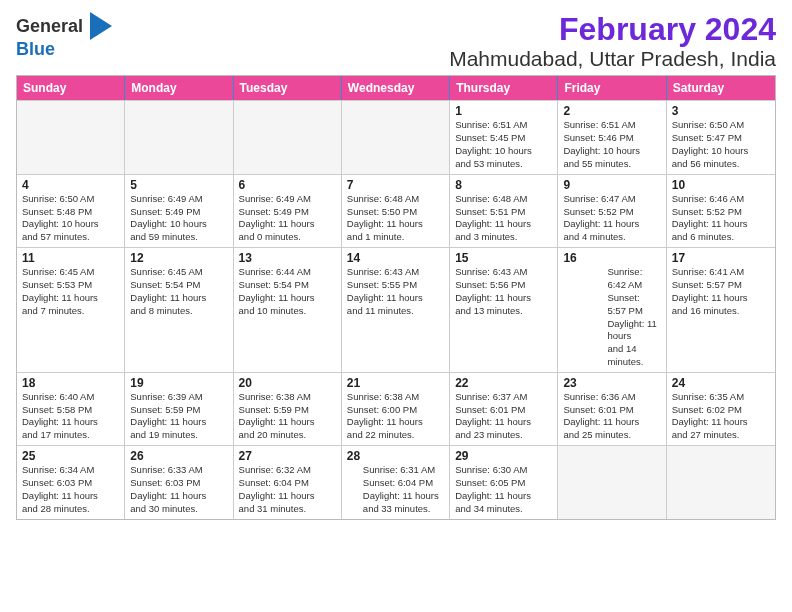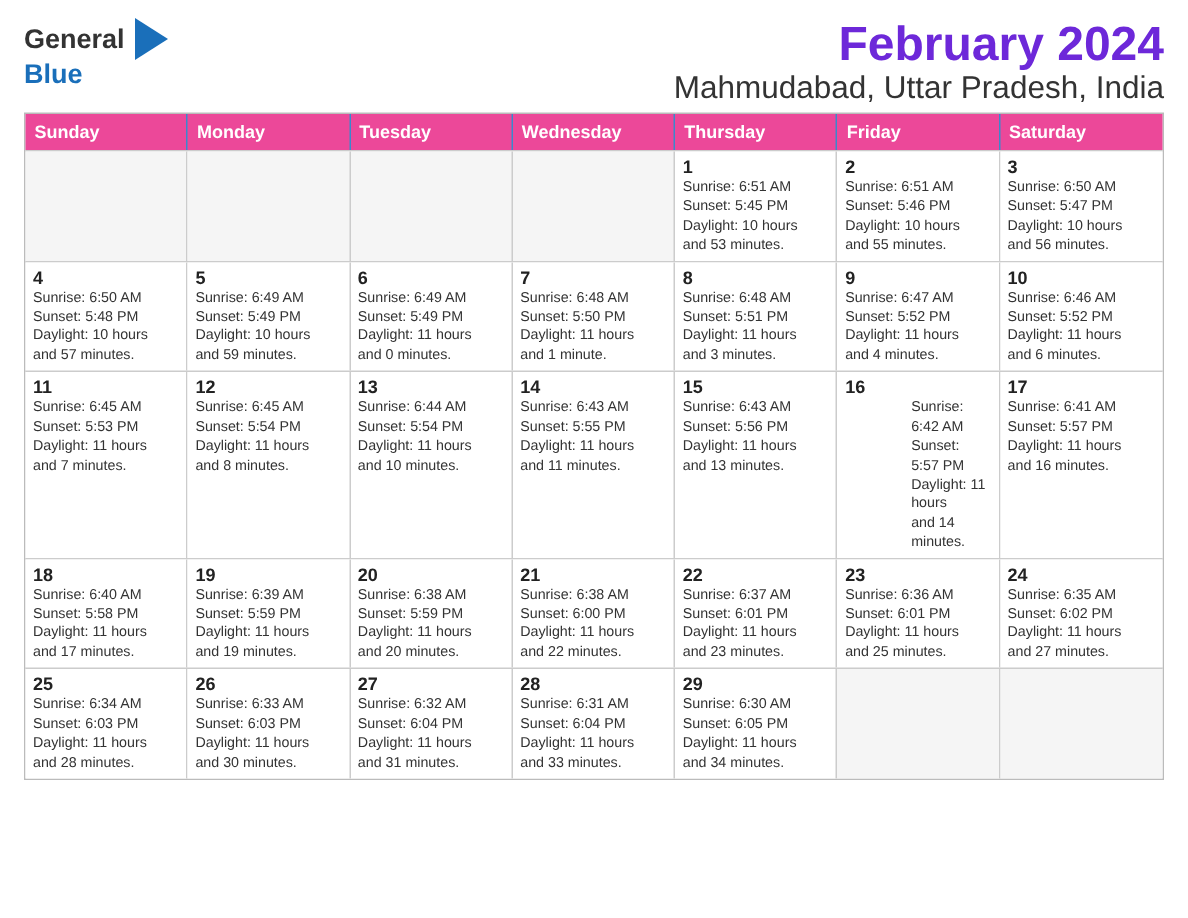--- a/index.html
+++ b/index.html
@@ -345,21 +345,21 @@
           </div>
           <div class="cal-cell">
             <div class="day-num">27</div>
             <div class="day-detail" style="white-space: pre-line;">Sunrise: 6:32 AM
 Sunset: 6:04 PM
 Daylight: 11 hours
 and 31 minutes.</div>
           </div>
           <div class="cal-cell">
             <div class="day-num">28</div>
-            <div class="day-detail" style="white-space: pre-line;">Sunrise: 6:31 AM
+            <div class="day-detail" style="white-space: pre-line; margin-left: 16px;">Sunrise: 6:31 AM
 Sunset: 6:04 PM
 Daylight: 11 hours
 and 33 minutes.</div>
           </div>
           <div class="cal-cell">
             <div class="day-num">29</div>
             <div class="day-detail" style="white-space: pre-line;">Sunrise: 6:30 AM
 Sunset: 6:05 PM
 Daylight: 11 hours
 and 34 minutes.</div>

